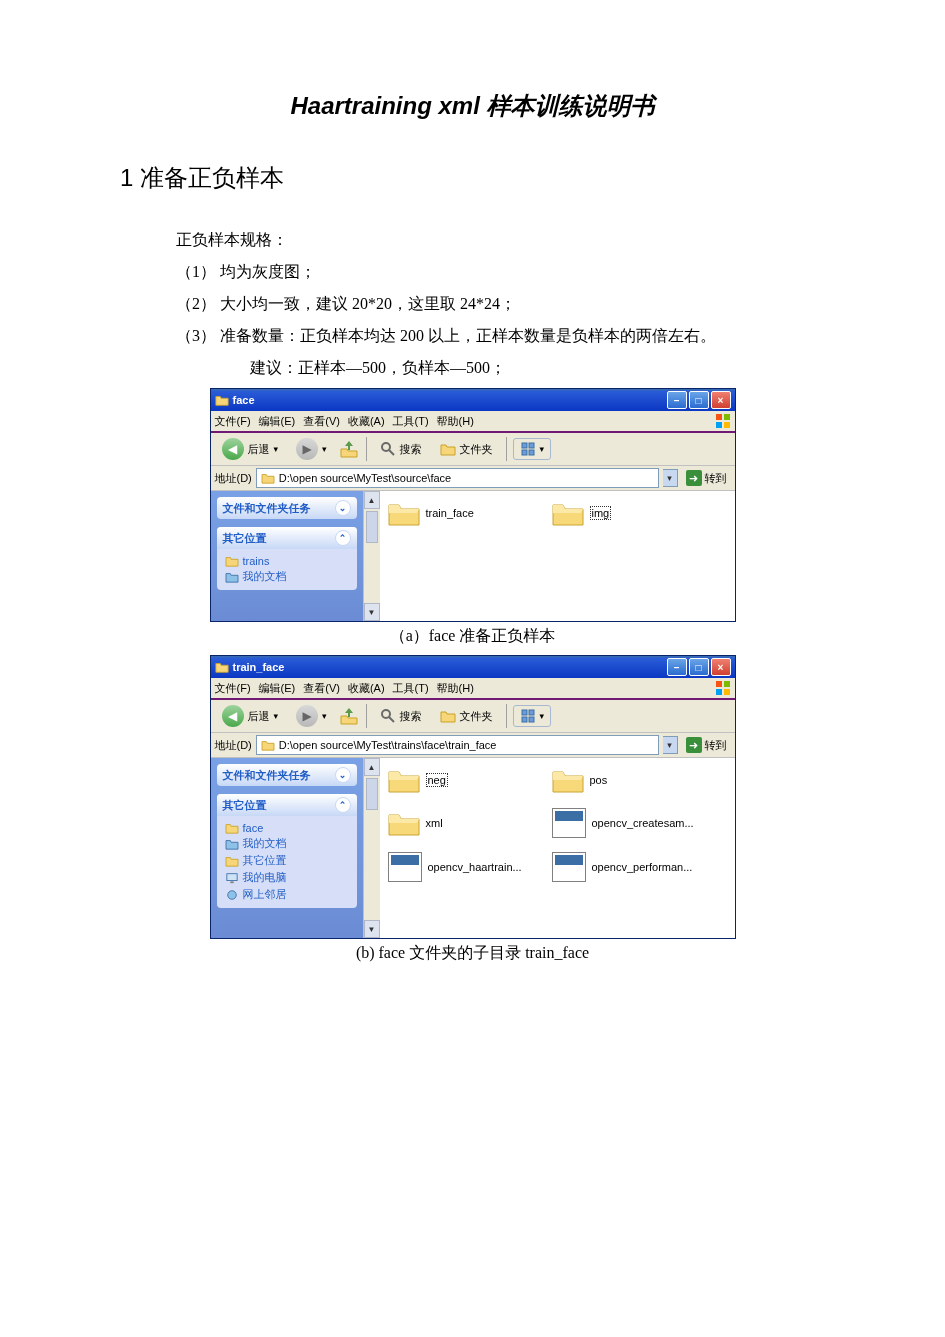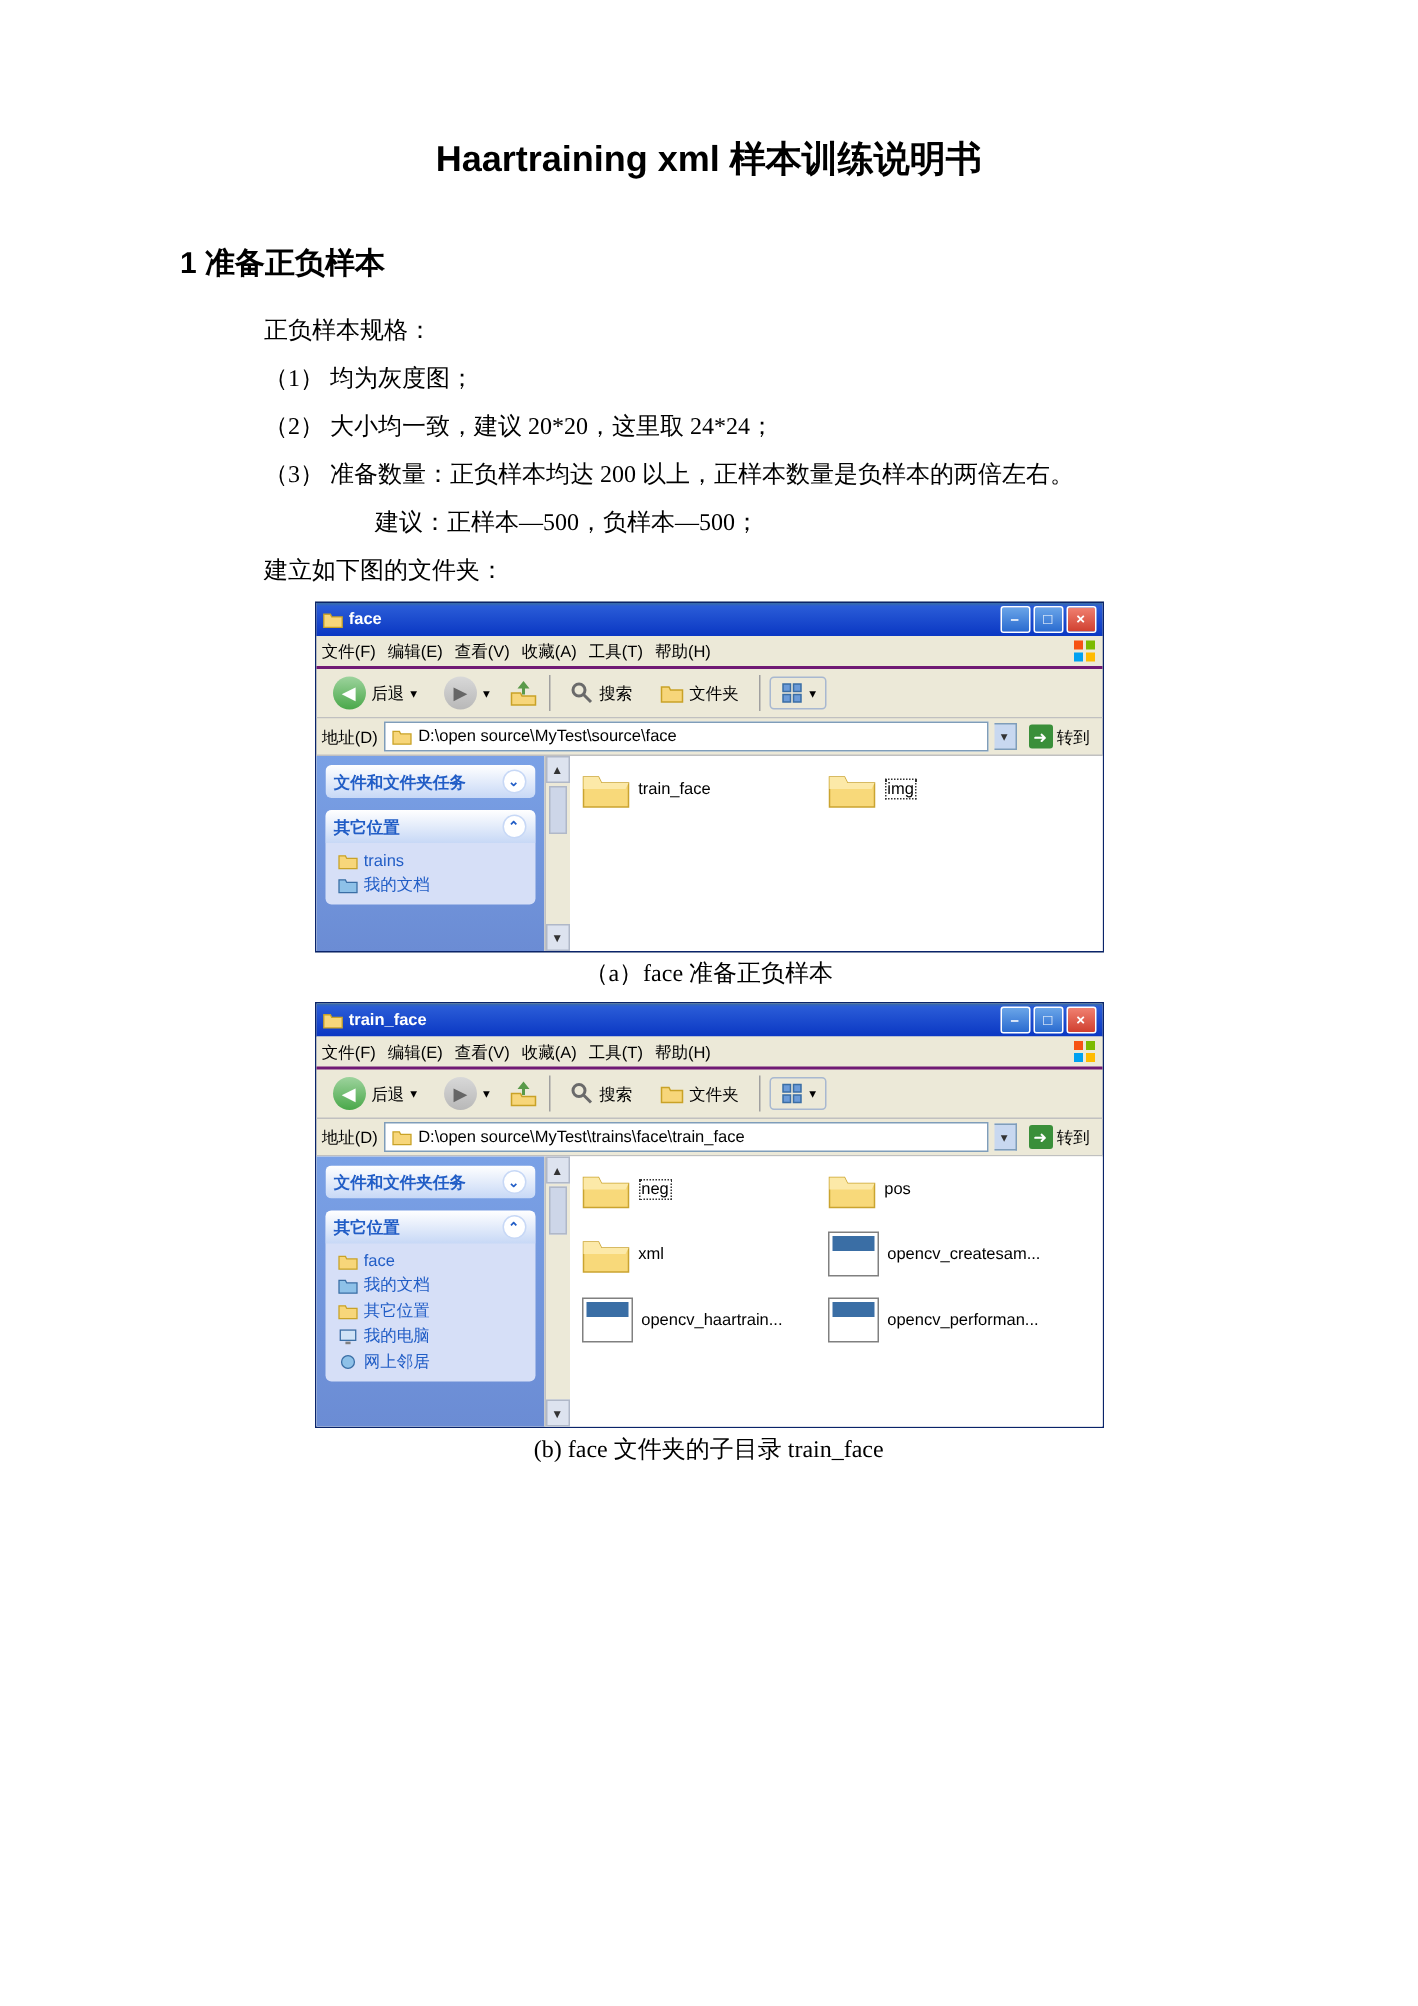--- a/index.html
+++ b/index.html
@@ -11,25 +11,26 @@
   }
   .page {
     padding: 90px 120px 80px 120px;
   }
   h1 {
     font-size: 24px;
     font-weight: bold;
     text-align: center;
     margin: 0 0 40px 0;
     font-family: "SimHei", sans-serif;
+    font-style: italic;
   }
   h2 {
-    font-size: 20px;
-    font-weight: bold;
-    margin: 10px 0 18px 0;
+    font-size: 24px;
+    font-weight: normal;
+    margin: 10px 0 32px 0;
     font-family: "SimHei", sans-serif;
   }
   .body-text {
     font-size: 16px;
     line-height: 28px;
     margin-left: 56px;
   }
   .item {
     margin-bottom: 4px;
   }
@@ -209,21 +210,20 @@
 <div class="page">
   <h1>Haartraining  xml 样本训练说明书</h1>
   <h2>1 准备正负样本</h2>
 
   <div class="body-text">
     <div class="item">正负样本规格：</div>
     <div class="item">（1） 均为灰度图；</div>
     <div class="item">（2） 大小均一致，建议 20*20，这里取 24*24；</div>
     <div class="item">（3） 准备数量：正负样本均达 200 以上，正样本数量是负样本的两倍左右。</div>
     <div class="item-sub">建议：正样本—500，负样本—500；</div>
-    <div class="item">建立如下图的文件夹：</div>
   </div>
 
   <div class="xp-window">
     <div class="xp-titlebar">
       <span class="xp-title-icon">
         <svg viewBox="0 0 16 16">
             <path d="M1 4h5l1 2h8v8H1z" fill="#f7d67a" stroke="#c9a227"></path>
           </svg>
       </span>
       <span class="xp-title-text">face</span>

